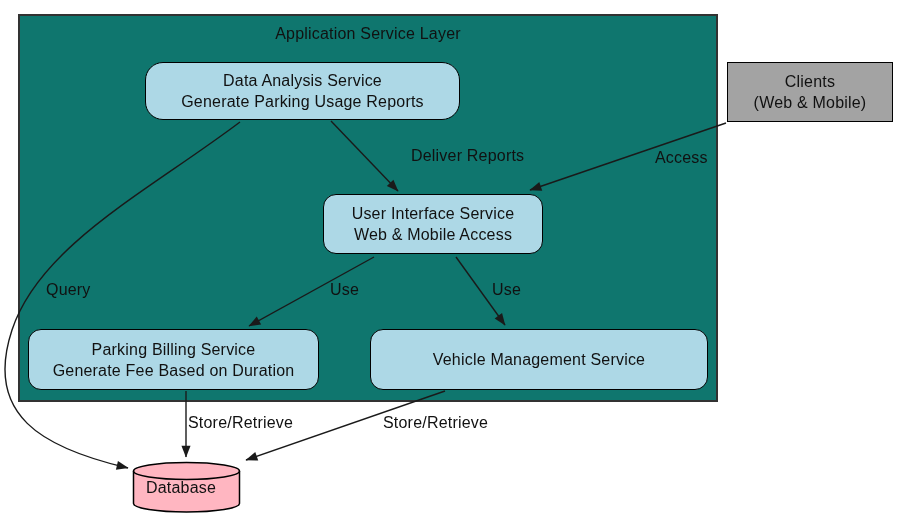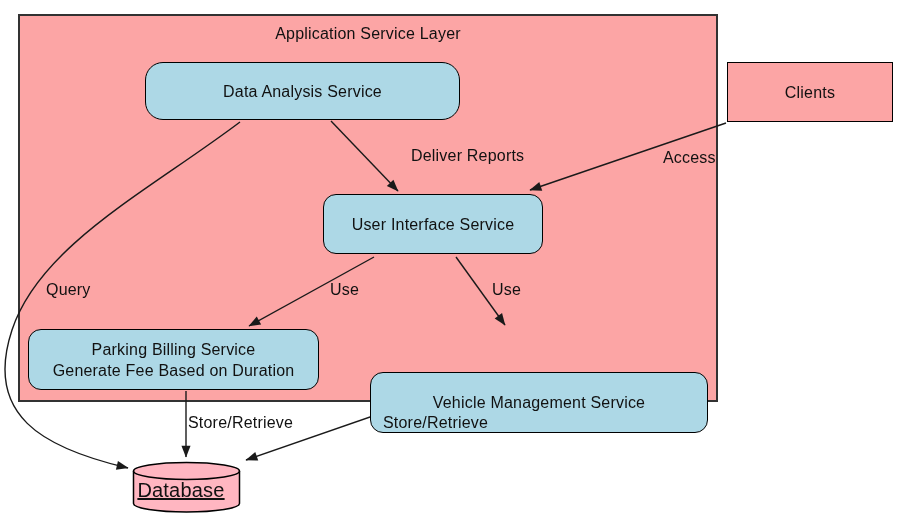--- a/index.html
+++ b/index.html
@@ -3,56 +3,56 @@
 <meta charset="utf-8">
 <style>
   html,body { margin:0; padding:0; background:#ffffff; }
   #canvas {
     position:relative; width:898px; height:518px;
     font-family:"Liberation Sans","DejaVu Sans",sans-serif;
     color:#111; overflow:hidden; background:#ffffff;
   }
   #cluster {
     position:absolute; left:18px; top:14px; width:700px; height:388px;
-    background:#fca5a5; border:2px solid #323232; box-sizing:border-box; z-index:1;
+    background:#0f766e; border:2px solid #323232; box-sizing:border-box; z-index:1;
   }
   #cluster-title {
     position:absolute; left:0; right:0; top:9px; text-align:center;
     font-size:16px; letter-spacing:0.2px;
   }
   #edges { position:absolute; left:0; top:0; z-index:2; }
   .node {
     position:absolute; z-index:3; box-sizing:border-box;
     background:#add8e6; border:1.5px solid #000; border-radius:13px;
     display:flex; flex-direction:column; align-items:center; justify-content:center;
     font-size:16px; line-height:21px; text-align:center; letter-spacing:0.2px;
     white-space:nowrap;
   }
   #node-data-analysis   { left:145px; top:62px;  width:315px; height:58px;border-radius:18px; }
   #node-user-interface  { left:323px; top:194px; width:220px; height:60px; }
   #node-parking-billing { left:28px;  top:329px; width:291px; height:61px; }
-  #node-vehicle-mgmt    { left:370px; top:329px; width:338px; height:61px;margin-top:43px; }
+  #node-vehicle-mgmt    { left:370px; top:329px; width:338px; height:61px; }
   #node-clients {
     left:727px; top:62px; width:166px; height:60px;
-    background:#fca5a5; border-radius:0;
+    background:#a3a3a3; border-radius:0;
   }
   .edge-label {
     position:absolute; z-index:4; font-size:16px; letter-spacing:0.2px;
     white-space:nowrap;
   }
   #lbl-deliver { left:380px; top:147px;margin-left:31px; }
-  #lbl-access  { left:655px; top:149px;margin-left:8px; }
+  #lbl-access  { left:655px; top:149px; }
   #lbl-query   { left:46px;  top:281px; }
   #lbl-use-left  { left:330px; top:281px; }
   #lbl-use-right { left:492px; top:281px; }
   #lbl-sr-left   { left:188px; top:414px; }
   #lbl-sr-right  { left:383px; top:414px; }
   #lbl-database {
     position:absolute; z-index:4; left:133px; top:479px; width:96px;
-    text-align:center; font-size:20px; letter-spacing:0.2px;text-decoration:underline;
+    text-align:center; font-size:16px; letter-spacing:0.2px;
   }
 </style>
 </head>
 <body>
 
 <div id="canvas">
 
   <div id="cluster">
     <div id="cluster-title">Application Service Layer</div>
   </div>
@@ -75,37 +75,40 @@
     </g>
 
     <g stroke="#000" stroke-width="1.5" fill="#ffb6c1">
       <path d="M133.5,471 L133.5,503.5 A53,8.5 0 0 0 239.5,503.5 L239.5,471"></path>
       <ellipse cx="186.5" cy="471" rx="53" ry="8.5"></ellipse>
     </g>
   </svg>
 
   <div class="node" id="node-data-analysis">
     <span>Data Analysis Service</span>
+    <span>Generate Parking Usage Reports</span>
   </div>
 
   <div class="node" id="node-user-interface">
     <span>User Interface Service</span>
+    <span>Web &amp; Mobile Access</span>
   </div>
 
   <div class="node" id="node-parking-billing">
     <span>Parking Billing Service</span>
     <span>Generate Fee Based on Duration</span>
   </div>
 
   <div class="node" id="node-vehicle-mgmt">
     <span>Vehicle Management Service</span>
   </div>
 
   <div class="node" id="node-clients">
     <span>Clients</span>
+    <span>(Web &amp; Mobile)</span>
   </div>
 
   <div id="lbl-database">Database</div>
 
   <div class="edge-label" id="lbl-deliver">Deliver Reports</div>
   <div class="edge-label" id="lbl-access">Access</div>
   <div class="edge-label" id="lbl-query">Query</div>
   <div class="edge-label" id="lbl-use-left">Use</div>
   <div class="edge-label" id="lbl-use-right">Use</div>
   <div class="edge-label" id="lbl-sr-left">Store/Retrieve</div>

